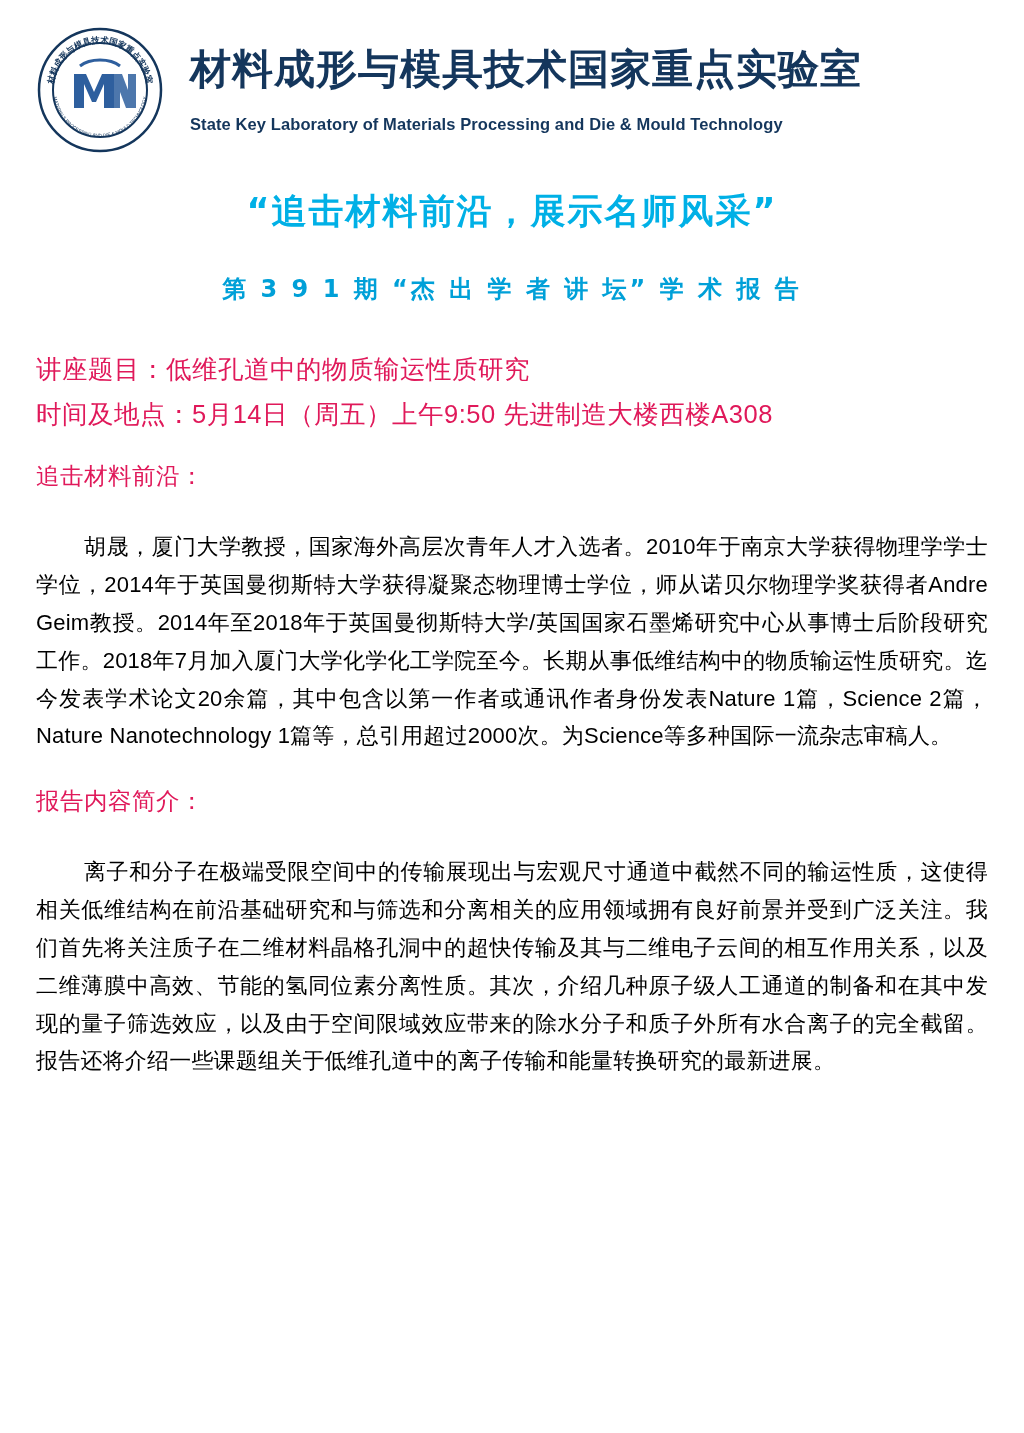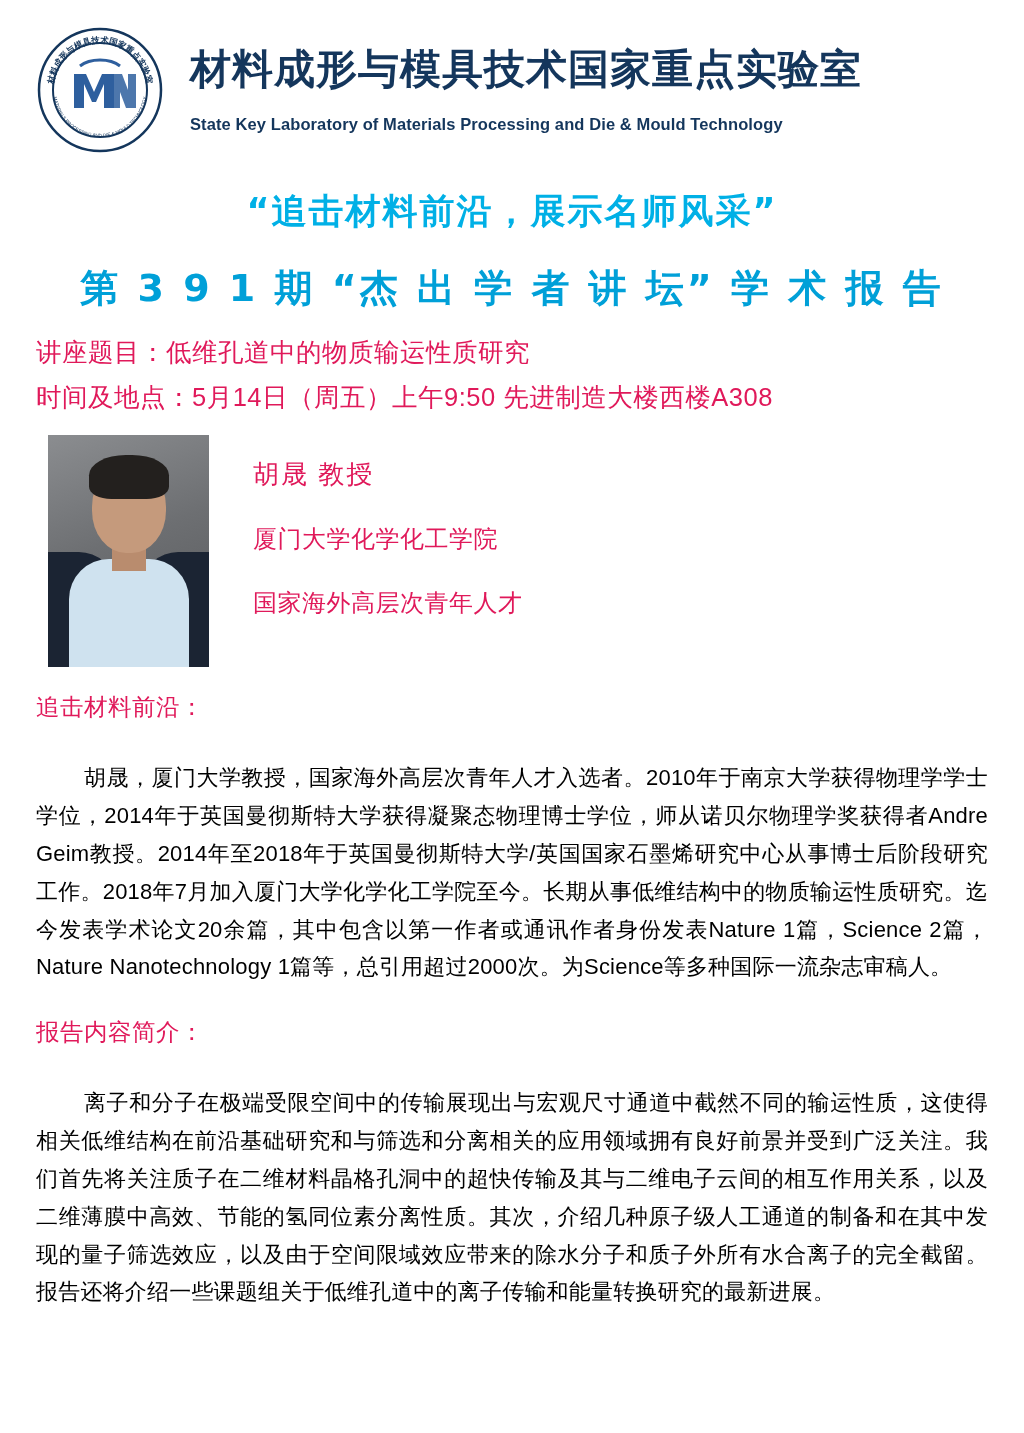--- a/index.html
+++ b/index.html
@@ -64,33 +64,33 @@
     margin-top: 34px;
     text-align: center;
     font-family: "DejaVu Sans", sans-serif;
     font-size: 35px;
     font-weight: bold;
     color: #00b0e6;
     letter-spacing: 2px;
     white-space: nowrap;
   }
   .series {
-    margin-top: 28px;
+    margin-top: 38px;
     text-align: center;
     font-family: "DejaVu Sans", sans-serif;
-    font-size: 38px;
+    font-size: 24px;
     font-weight: bold;
     color: #00a0d8;
     letter-spacing: 3px;
     white-space: nowrap;
   }
 
   
   .meta {
-    margin-top: 16px;
+    margin-top: 42px;
     color: #e0195a;
     font-size: 25.5px;
     line-height: 1.75;
     letter-spacing: 0.5px;
   }
   .meta div { white-space: nowrap; }
 
   
   .speaker {
     margin-top: 16px;
@@ -218,36 +218,20 @@
   </div>
 
   <div class="slogan">“追击材料前沿，展示名师风采”</div>
   <div class="series">第 3 9 1 期 “杰 出 学 者 讲 坛” 学 术 报 告</div>
 
   <div class="meta">
     <div>讲座题目：低维孔道中的物质输运性质研究</div>
     <div>时间及地点：5月14日（周五）上午9:50 先进制造大楼西楼A308</div>
   </div>
 
-  <div class="speaker">
-    <div class="portrait">
-      <div class="bg"></div>
-      <div class="suitL"></div>
-      <div class="suitR"></div>
-      <div class="shirt"></div>
-      <div class="neck"></div>
-      <div class="head"></div>
-      <div class="hair"></div>
-    </div>
-    <div class="speaker-info">
-      <div class="speaker-name">胡晟  教授</div>
-      <div class="speaker-aff">厦门大学化学化工学院</div>
-      <div class="speaker-title">国家海外高层次青年人才</div>
-    </div>
-  </div>
 
   <div class="section" id="bio-section">
     <div class="section-head">追击材料前沿：</div>
     <div class="section-body">胡晟，厦门大学教授，国家海外高层次青年人才入选者。2010年于南京大学获得物理学学士学位，2014年于英国曼彻斯特大学获得凝聚态物理博士学位，师从诺贝尔物理学奖获得者Andre Geim教授。2014年至2018年于英国曼彻斯特大学/英国国家石墨烯研究中心从事博士后阶段研究工作。2018年7月加入厦门大学化学化工学院至今。长期从事低维结构中的物质输运性质研究。迄今发表学术论文20余篇，其中包含以第一作者或通讯作者身份发表Nature 1篇，Science 2篇，Nature Nanotechnology 1篇等，总引用超过2000次。为Science等多种国际一流杂志审稿人。</div>
   </div>
 
   <div class="section" id="abstract-section">
     <div class="section-head">报告内容简介：</div>
     <div class="section-body">离子和分子在极端受限空间中的传输展现出与宏观尺寸通道中截然不同的输运性质，这使得相关低维结构在前沿基础研究和与筛选和分离相关的应用领域拥有良好前景并受到广泛关注。我们首先将关注质子在二维材料晶格孔洞中的超快传输及其与二维电子云间的相互作用关系，以及二维薄膜中高效、节能的氢同位素分离性质。其次，介绍几种原子级人工通道的制备和在其中发现的量子筛选效应，以及由于空间限域效应带来的除水分子和质子外所有水合离子的完全截留。报告还将介绍一些课题组关于低维孔道中的离子传输和能量转换研究的最新进展。</div>
   </div>

